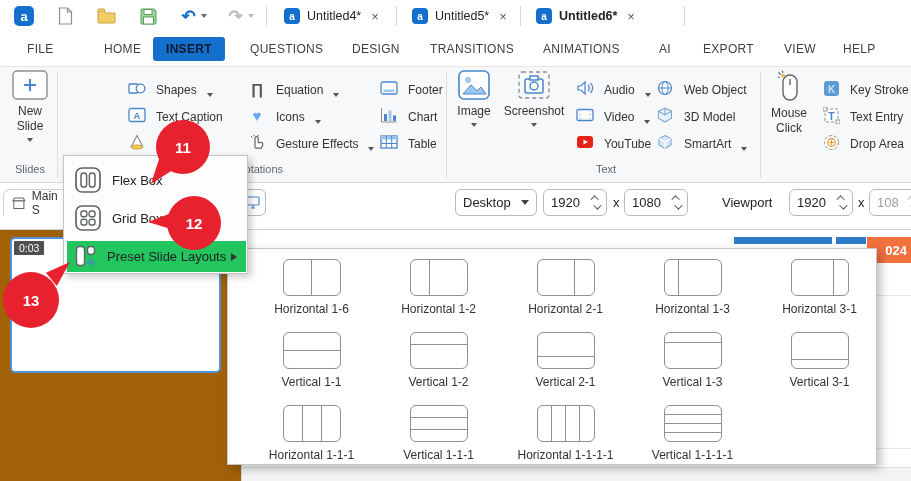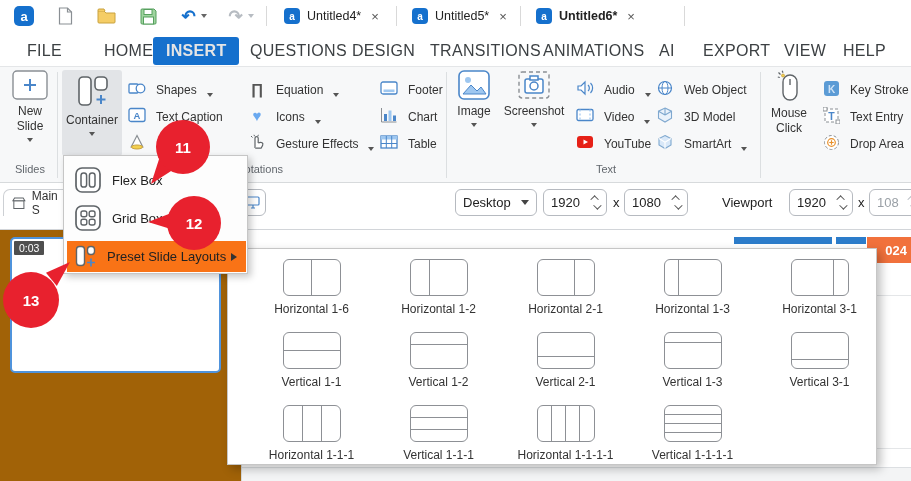--- a/index.html
+++ b/index.html
@@ -19,22 +19,22 @@
   .mini-caret{width:0;height:0;border-left:3.5px solid transparent;border-right:3.5px solid transparent;border-top:4px solid #666;display:inline-block}
   .mini-caret.gray{border-top-color:#b7bcc2}
   .vsep{position:absolute;width:1px;background:#d9d9d9}
   .doctab{position:absolute;top:4px;height:24px;display:flex;align-items:center;gap:7px;font-size:12.5px;color:#222;cursor:default}
   .doctab .tlogo{width:16px;height:16px;border-radius:4px;background:var(--accent);color:#fff;font-size:10px;font-weight:bold;display:flex;align-items:center;justify-content:center}
   .doctab .tclose{color:#555;font-size:13px;margin-left:3px}
   .doctab.active .tlabel{font-weight:bold}
 
   
   .menubar{position:absolute;left:0;top:32px;width:911px;height:35px;background:#fff;border-bottom:1px solid #e4e6e8}
-  .mtab{position:absolute;top:10px;font-size:16px;color:#3c4043;letter-spacing:.3px;white-space:nowrap}
-  .mtab.active{top:5px;background:var(--accent);color:#e5e5e5;font-weight:bold;padding:5px 13px;border-radius:3px}
+  .mtab{position:absolute;top:10px;font-size:12px;color:#3c4043;letter-spacing:.3px;white-space:nowrap}
+  .mtab.active{top:5px;background:var(--accent);color:#0f172a;font-weight:bold;padding:5px 13px;border-radius:3px}
 
   
   .ribbon{position:absolute;left:0;top:67px;width:911px;height:116px;background:#f7f8f9;border-bottom:1px solid #d7dadc}
   .ribbon .vsep{top:5px;height:106px;background:#dcdfe1}
   .rgroup{position:absolute;top:96px;font-size:11px;color:#62676d;text-align:center}
   .rbig{position:absolute;top:3px;display:flex;flex-direction:column;align-items:center;font-size:12px;color:#333;text-align:center;line-height:1.25}
   .rbig .blabel{margin-top:4px}
   .rbig .caret{margin-top:4px}
   .caret{width:0;height:0;border-left:3.5px solid transparent;border-right:3.5px solid transparent;border-top:4px solid #555;display:inline-block}
   .rcontainer{background:#e2e4e7;border-radius:3px;width:60px;height:86px;padding-top:5px}
@@ -64,21 +64,21 @@
   .canvas{position:absolute;left:242px;top:230px;width:669px;height:251px;background:#fff}
   .bar1{position:absolute;left:492px;top:7px;width:98px;height:7px;background:var(--barblue)}
   .bar2{position:absolute;left:594px;top:7px;width:30px;height:7px;background:var(--barblue)}
   .orangebox{position:absolute;left:625px;top:7px;width:44px;height:26px;background:var(--orange);color:#fff;font-size:13px;font-weight:bold;display:flex;align-items:center;justify-content:flex-end;padding-right:4px}
   .faintline{position:absolute;height:1px;background:#e4e6e8}
   .canvasfoot{position:absolute;left:0;top:237px;width:669px;height:14px;background:#f3f4f5;border-top:1px solid #dcdfe2}
 
   
   .ctxmenu{position:absolute;left:63px;top:155px;width:185px;height:119px;background:#fdfdfd;border:1px solid #c6c6c6;box-shadow:3px 3px 7px rgba(0,0,0,.22);z-index:50}
   .mitem{position:absolute;left:3px;width:179px;display:flex;align-items:center;gap:11px;font-size:13px;color:#222;padding-left:8px}
-  .mitem.hl{background:#f97316}
+  .mitem.hl{background:#22c55e}
   .subarrow{position:absolute;right:9px;width:0;height:0;border-top:4.5px solid transparent;border-bottom:4.5px solid transparent;border-left:6px solid #333}
 
   
   .layoutpanel{position:absolute;left:227px;top:248px;width:650px;height:217px;background:#fff;border:1px solid #c6c6c6;box-shadow:4px 4px 9px rgba(0,0,0,.25);z-index:40}
   .lgrid{position:absolute;left:20px;top:8px;display:grid;grid-template-columns:repeat(5,127px);grid-auto-rows:73px}
   .lcell{display:flex;flex-direction:column;align-items:center;padding-top:2px}
   .licon{width:58px;height:37px;border:1px solid #8d9095;border-radius:6px;background:#fff;display:flex;overflow:hidden}
   .licon.lh{flex-direction:row}.licon.lv{flex-direction:column}
   .lh>.lsep{border-right:1px solid #8d9095}.lv>.lsep{border-bottom:1px solid #8d9095}
   .llabel{margin-top:6px;font-size:12px;color:#333;white-space:nowrap}
@@ -165,29 +165,20 @@
       <svg width="36" height="30" viewBox="0 0 36 30">
           <rect x="1" y="1" width="34" height="28" rx="4" fill="#fff" stroke="#8a8f94" stroke-width="1.4"></rect>
           <path d="M18 9v12M12 15h12" stroke="#4a86c9" stroke-width="2"></path>
         </svg>
       <span class="blabel">New Slide</span>
       <span class="caret"></span>
     </div>
     <div class="vsep" style="left:57px"></div>
     <div class="rgroup" style="left:0;width:60px">Slides</div>
 
-    <div class="rbig rcontainer" style="left:62px">
-      <svg width="40" height="34" viewBox="0 0 40 34">
-          <rect x="7" y="2" width="12" height="28" rx="4" fill="#fff" stroke="#5f6468" stroke-width="1.6"></rect>
-          <rect x="23" y="2" width="12" height="13" rx="4" fill="#fff" stroke="#5f6468" stroke-width="1.6"></rect>
-          <path d="M29 20v9M24.5 24.5h9" stroke="#4a86c9" stroke-width="2"></path>
-        </svg>
-      <span class="blabel">Container</span>
-      <span class="caret"></span>
-    </div>
     <div class="rgroup" style="left:62px;width:384px">Annotations</div>
 
     <div class="ritem" style="left:128px;top:6px">
       <span class="ric">
           <svg width="18" height="16" viewBox="0 0 18 16">
             <rect x="1" y="4" width="9" height="9" rx="1" fill="#fff" stroke="#4a86c9" stroke-width="1.3"></rect>
             <circle cx="12.5" cy="8.5" r="4.3" fill="#fff" stroke="#4a86c9" stroke-width="1.3"></circle>
           </svg>
         </span>
       <span>Shapes</span>

